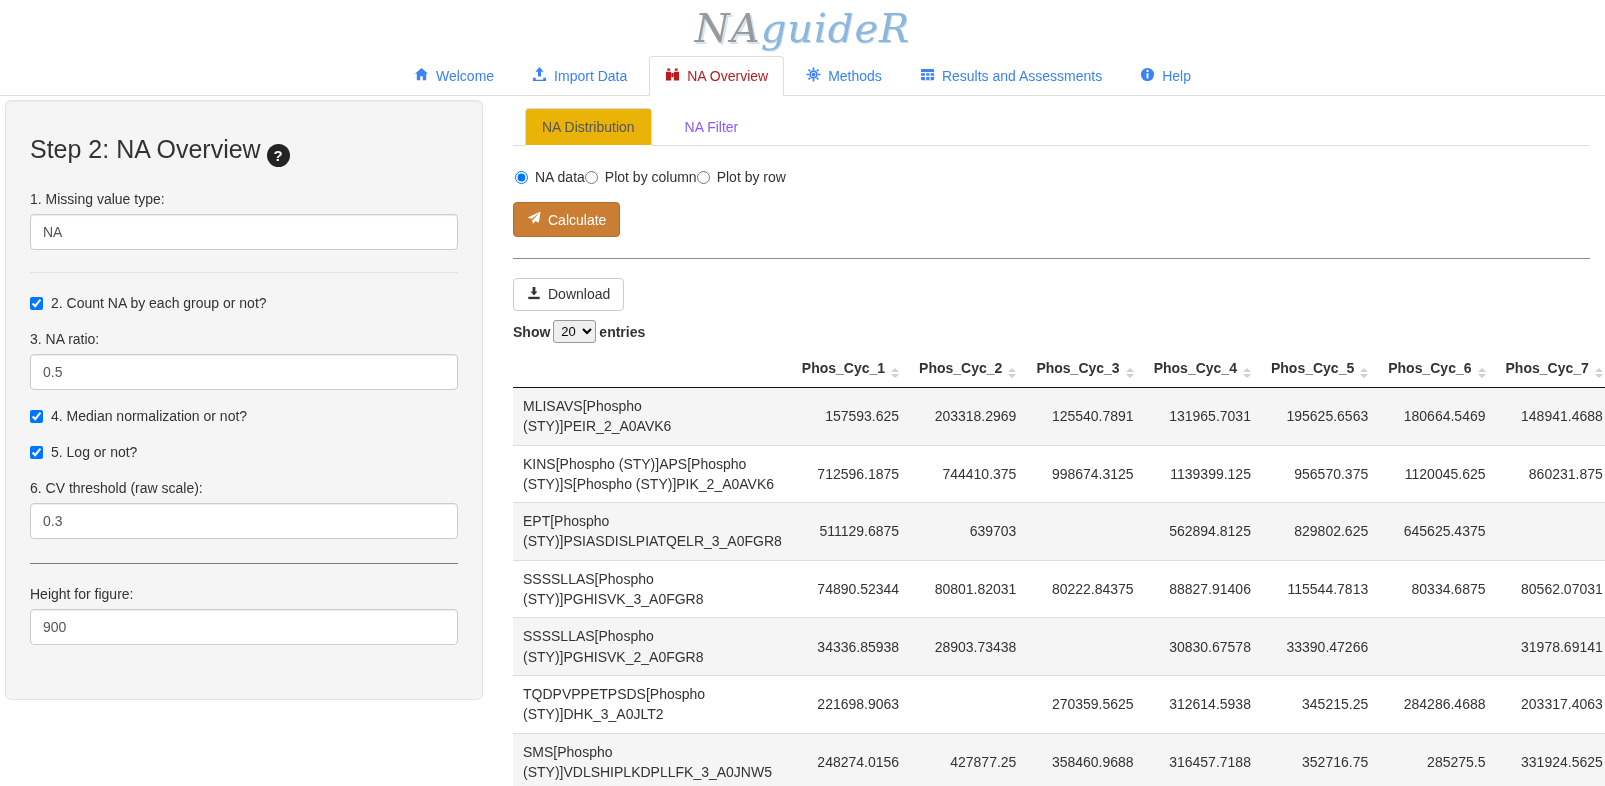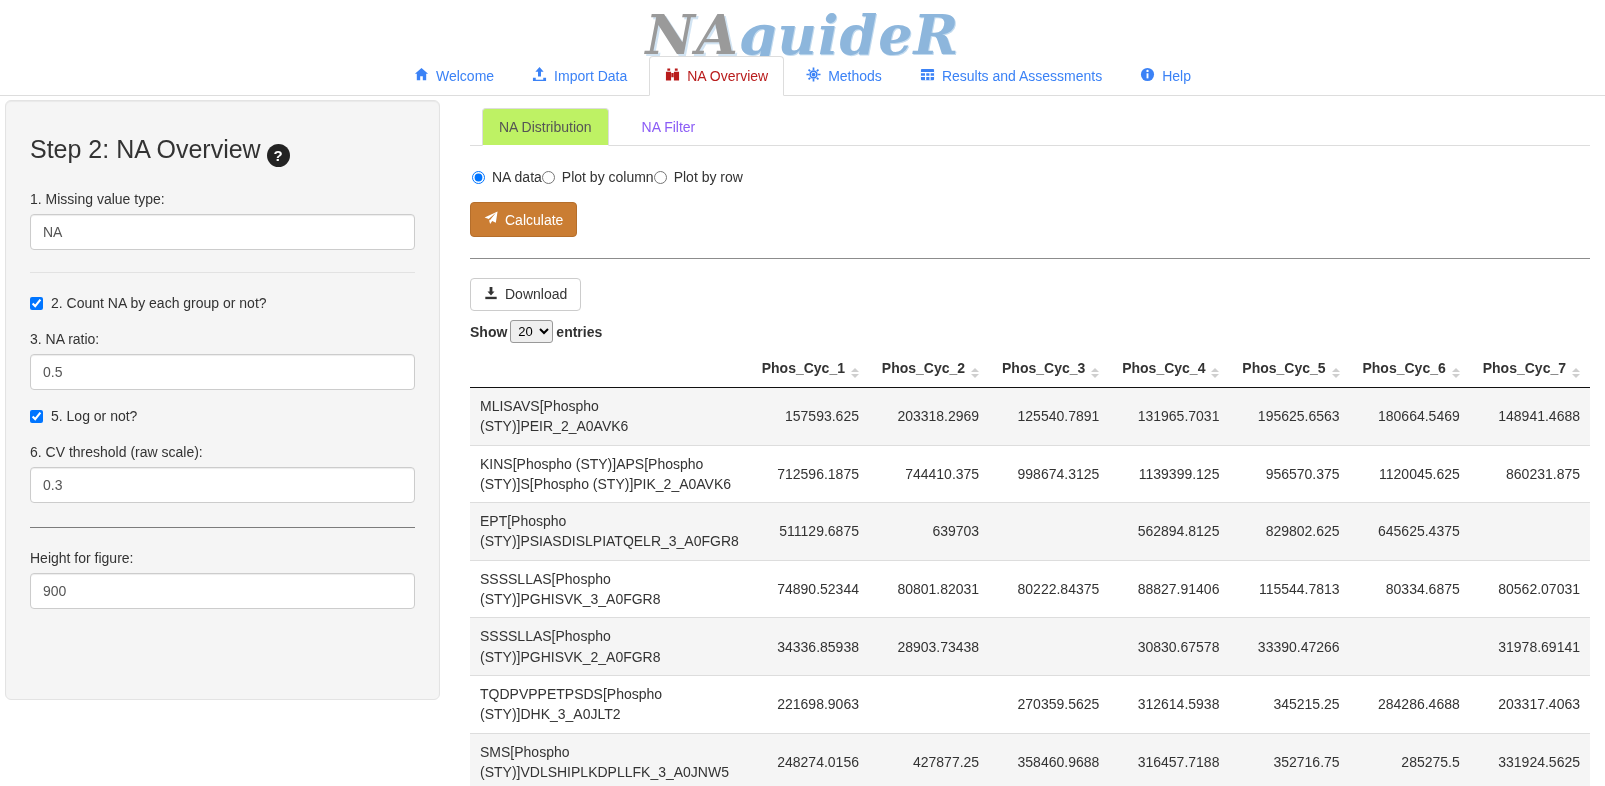--- a/index.html
+++ b/index.html
@@ -5,39 +5,39 @@
   * { box-sizing: border-box; }
   html,body { margin:0; padding:0; }
   body {
     width:1605px; height:786px; overflow:hidden;
     background:#fff; color:#333;
     font-family:"Liberation Sans", sans-serif; font-size:14px;
   }
 
   
   .logo-bar { text-align:center; height:56px; padding-top:6px; }
-  .logo { font-family:"DejaVu Serif", serif; font-style:italic; font-weight:bold;
-          font-size:54px; letter-spacing:1px; line-height:1.1; display:inline-block; }
+  .logo { font-family:"DejaVu Serif", serif; font-style:italic; font-weight:normal;
+          font-size:40px; letter-spacing:1px; line-height:1.1; display:inline-block; }
   .logo .part1 { color:#9a9a9a; text-shadow:2px 2px 0 #d2e4f3; }
   .logo .part2 { color:#8db6dc; text-shadow:1px 1px 0 #c3dbef; }
 
   
   .nav-tabs { display:flex; justify-content:center; align-items:flex-end;
               border-bottom:1px solid #ddd; height:40px; }
   .nav-item { display:flex; align-items:center; gap:7px; padding:10px 15px;
               margin:0 3px -1px 3px; color:#3b82f6; cursor:pointer;
               border:1px solid transparent; border-radius:4px 4px 0 0; white-space:nowrap; }
   .nav-item.active { background:#fff; border-color:#ddd; border-bottom-color:#fff; color:#b91c1c; }
   .nav-item svg { flex:0 0 auto; }
 
   
   .content { display:flex; align-items:flex-start; padding:4px 15px 0 5px; gap:30px; }
 
   
-  .sidebar { width:435px; min-height:600px; background:#f5f5f5;
+  .sidebar { width:478px; min-height:600px; background:#f5f5f5;
              border:1px solid #e3e3e3; border-radius:6px;
              box-shadow:inset 0 1px 1px rgba(0,0,0,.05);
              padding:20px 24px; flex:0 0 auto; }
   .sidebar h2 { font-size:25px; font-weight:400; margin:14px 0 24px; color:#333; }
   .q-icon { display:inline-flex; width:23px; height:23px; border-radius:50%;
             background:#232323; color:#fff; font-size:15px; font-weight:bold;
             align-items:center; justify-content:center; vertical-align:-3px; margin-left:6px; }
   .field-label { display:block; margin:0 0 7px; font-weight:400; }
   .text-input { width:100%; height:36px; padding:6px 12px; font-size:14px; color:#555;
                 background:#fff; border:1px solid #ccc; border-radius:4px;
@@ -48,21 +48,21 @@
   .divider-dark { border:none; border-top:1px solid #7c7c7c; margin:24px 0 22px; }
   .check-row { display:flex; align-items:center; gap:8px; margin:0 0 20px; }
   .check-row input { margin:0; }
 
   
   .main { flex:1 1 auto; padding-top:8px; min-width:0; }
 
   .subtabs { display:flex; align-items:flex-end; border-bottom:1px solid #ddd; }
   .subtab { padding:10px 16px; margin:0 2px -1px 12px; color:#8b5cf6; cursor:pointer;
             border:1px solid transparent; border-radius:4px 4px 0 0; }
-  .subtab.active { background:#bef264; border-color:#ddd; border-bottom-color:#fff; color:#555; margin-left:12px; }
+  .subtab.active { background:#eab308; border-color:#ddd; border-bottom-color:#fff; color:#555; margin-left:12px; }
   .subtab.plain { margin-left:14px; }
 
   .radio-row { display:flex; align-items:center; margin:23px 0 0 2px; }
   .radio-opt { display:flex; align-items:center; gap:7px; }
   .radio-opt input { margin:0; }
 
   .calculate-btn { display:inline-flex; align-items:center; gap:7px; margin-top:17px;
                    background:#ca7d33; color:#fff; border:1px solid #b56e2b;
                    border-radius:4px; padding:8px 13px; font-size:14px; cursor:pointer;
                    font-family:"Liberation Sans", sans-serif; }
@@ -162,20 +162,24 @@
     <label class="check-row">
       <input type="checkbox" checked="true" style="">
       <span>2. Count NA by each group or not?</span>
     </label>
 
     <div class="group">
       <label class="field-label">3. NA ratio:</label>
       <input class="text-input" type="text" value="0.5" style="">
     </div>
 
+    <label class="check-row">
+      <input type="checkbox" checked="true" style="">
+      <span>4. Median normalization or not?</span>
+    </label>
 
     <label class="check-row">
       <input type="checkbox" checked="true" style="">
       <span>5. Log or not?</span>
     </label>
 
     <div class="group">
       <label class="field-label">6. CV threshold (raw scale):</label>
       <input class="text-input" type="text" value="0.3" style="">
     </div>

